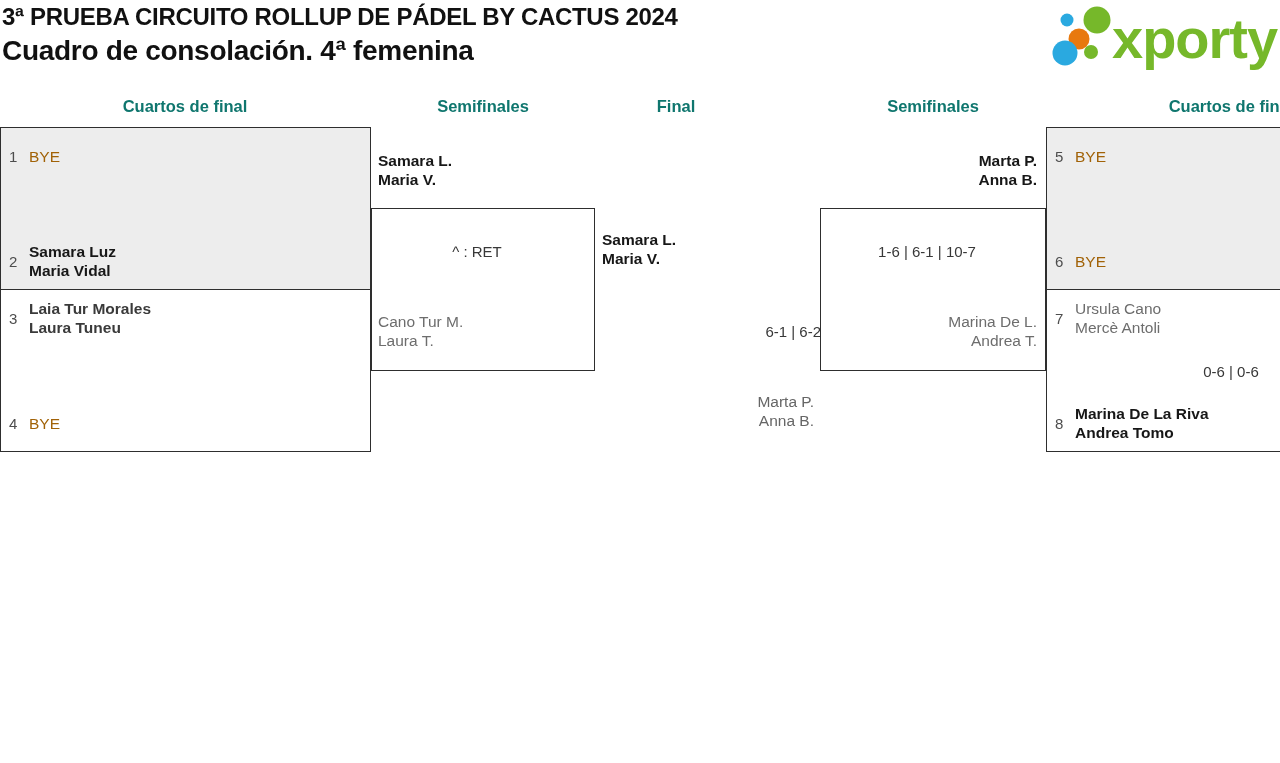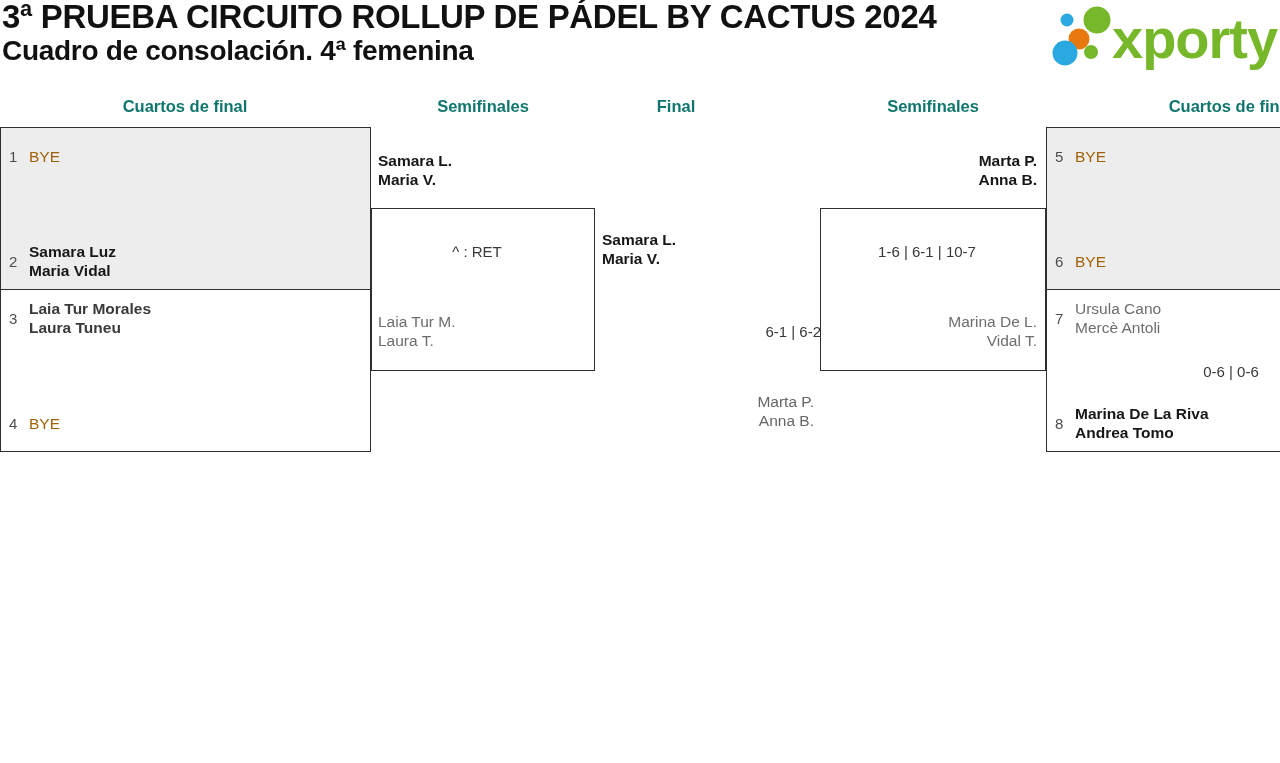--- a/index.html
+++ b/index.html
@@ -2,21 +2,21 @@
 <html><head>
 <meta charset="utf-8">
 <style>
   html,body{margin:0;padding:0;background:#fff;}
   .page{
     position:relative;width:1280px;height:763px;background:#ffffff;
     overflow:hidden;font-family:"Liberation Sans",sans-serif;color:#1c1c1c;
   }
   
   .titles{position:absolute;left:2px;top:0;}
-  .title{font-size:33px;font-weight:700;line-height:34px;color:#111;letter-spacing:-0.3px;}
+  .title{font-size:24px;font-weight:700;line-height:34px;color:#111;letter-spacing:-0.3px;}
   .subtitle{font-size:28px;font-weight:700;line-height:34px;color:#111;letter-spacing:-0.3px;}
   .logo{position:absolute;left:1048px;top:2px;width:230px;height:70px;}
   
   .round-header{
     position:absolute;top:97px;transform:translateX(-50%);
     font-size:16.5px;font-weight:700;color:#0f766e;white-space:nowrap;
   }
   
   .match{position:absolute;border:1px solid #2e2e2e;background:#fff;box-sizing:border-box;}
   .match.bye-bg{background:#ededed;}
@@ -101,21 +101,21 @@
     </div>
   </div>
 
   <div class="match" style="left:371px;top:208px;width:224px;height:163px;">
     <div class="sf-team above left-side team winner">
       <div>Samara L.</div>
       <div>Maria V.</div>
     </div>
     <div class="score sf-score">^ : RET</div>
     <div class="sf-team lower left-side team out">
-      <div>Laia Tur M.</div>
+      <div>Cano Tur M.</div>
       <div>Laura T.</div>
     </div>
   </div>
 
   <div class="final-top">
     <div>Samara L.</div>
     <div>Maria V.</div>
   </div>
   <div class="final-score score">6-1 | 6-2</div>
   <div class="final-bottom">
@@ -124,21 +124,21 @@
   </div>
 
   <div class="match" style="left:820px;top:208px;width:226px;height:163px;">
     <div class="sf-team above right-side team winner">
       <div>Marta P.</div>
       <div>Anna B.</div>
     </div>
     <div class="score sf-score">1-6 | 6-1 | 10-7</div>
     <div class="sf-team lower right-side team out">
       <div>Marina De L.</div>
-      <div>Vidal T.</div>
+      <div>Andrea T.</div>
     </div>
   </div>
 
   <div class="match bye-bg" style="left:1046px;top:127px;width:370px;height:163px;">
     <div class="slot top">
       <span class="seed">5</span>
       <div class="team bye">
         <div>BYE</div>
       </div>
     </div>

